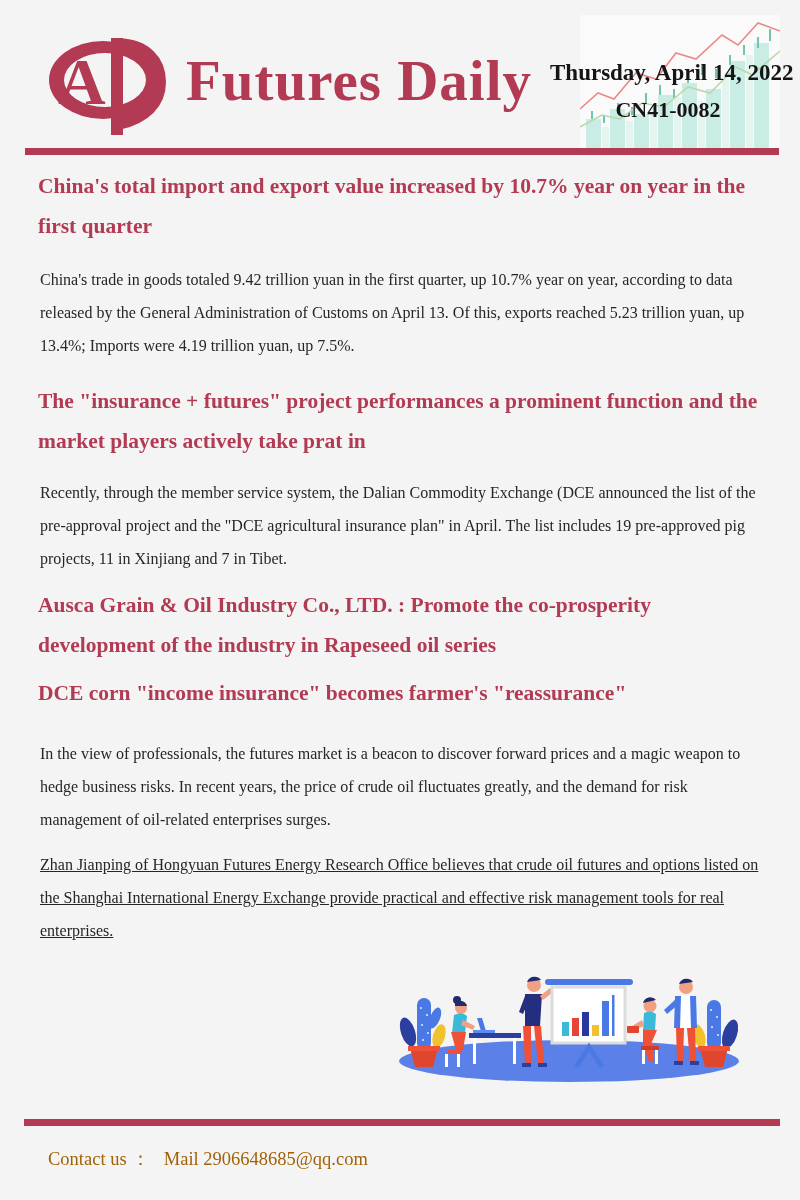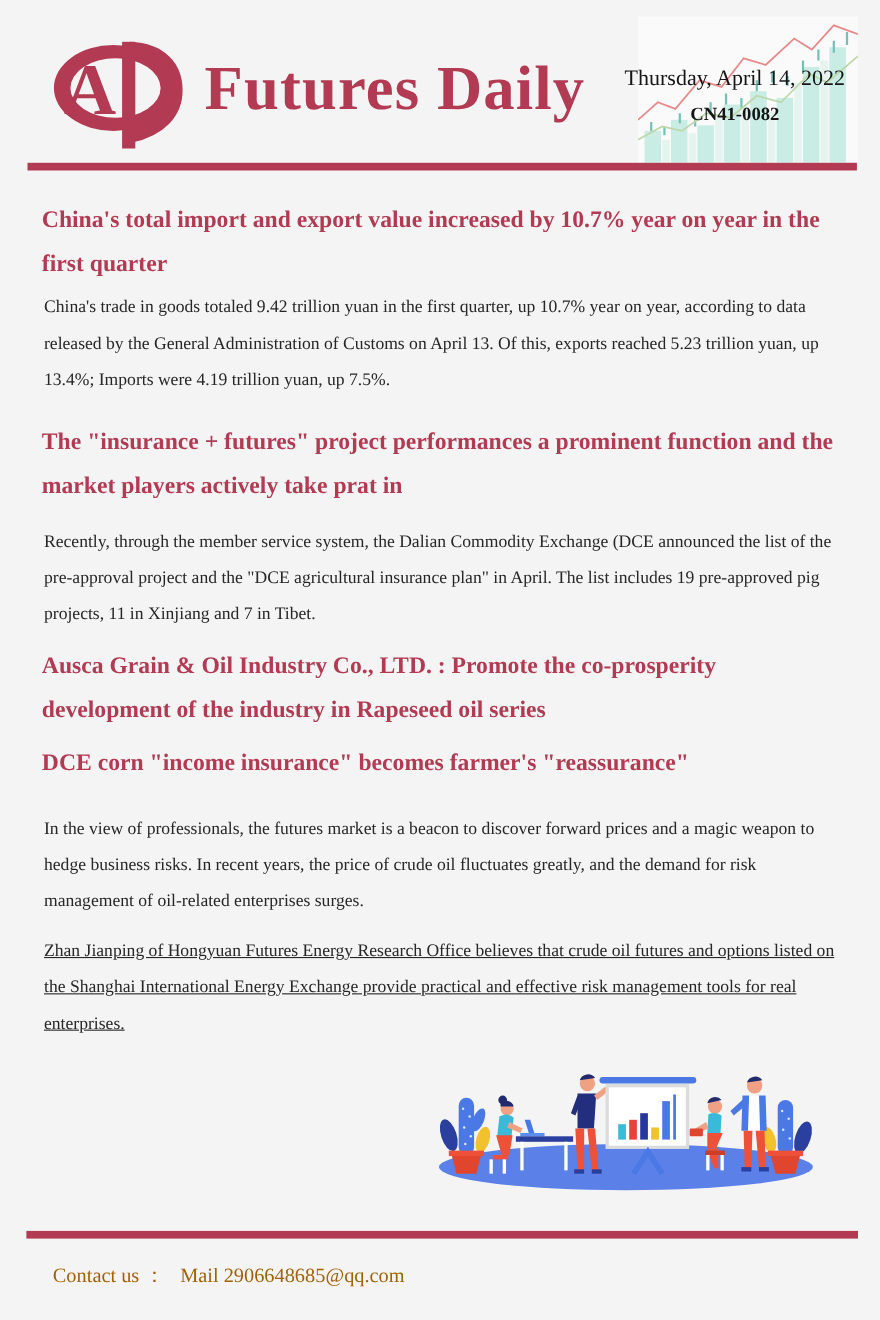--- a/index.html
+++ b/index.html
@@ -21,38 +21,38 @@
     left: 186px; top: 52px;
     font-size: 57px; font-weight: bold; line-height: 1;
     color: #b23a52; letter-spacing: 1px;
     white-space: nowrap;
   }
   .masthead-art { left: 580px; top: 15px; width: 200px; height: 133px; overflow: hidden; }
   .date-block {
     left: 550px; top: 60px; width: 236px;
     text-align: center; color: #151515; z-index: 3;
   }
-  .date-line1 { font-size: 20px; font-weight: normal; white-space: nowrap; }
-  .date-line2 { font-size: 17px; font-weight: bold; margin-top: 11px; }
+  .date-line1 { font-size: 23px; font-weight: bold; white-space: nowrap; }
+  .date-line2 { font-size: 22px; font-weight: bold; margin-top: 11px; }
 
   .rule { background: #b23a52; height: 7px; }
   .rule-top { left: 25px; top: 148px; width: 754px; }
   .rule-bottom { left: 24px; top: 1119px; width: 756px; }
 
   
   .headline {
     left: 38px; width: 722px;
     color: #b23a52; font-weight: bold;
     font-size: 21.5px; line-height: 40px;
   }
   .para {
     left: 40px; width: 722px;
     color: #262626; font-size: 16px; line-height: 33px;
   }
-  .h1 { top: 179px; }
+  .h1 { top: 166px; }
   .p1 { top: 263px; }
   .h2 { top: 381px; }
   .p2 { top: 476px; }
   .h3 { top: 585px; }
   .h4 { top: 673px; }
   .p3 { top: 737px; }
   .p4 { top: 848px; text-decoration: underline; }
 
   
   .illustration { left: 393px; top: 970px; width: 352px; height: 114px; }

